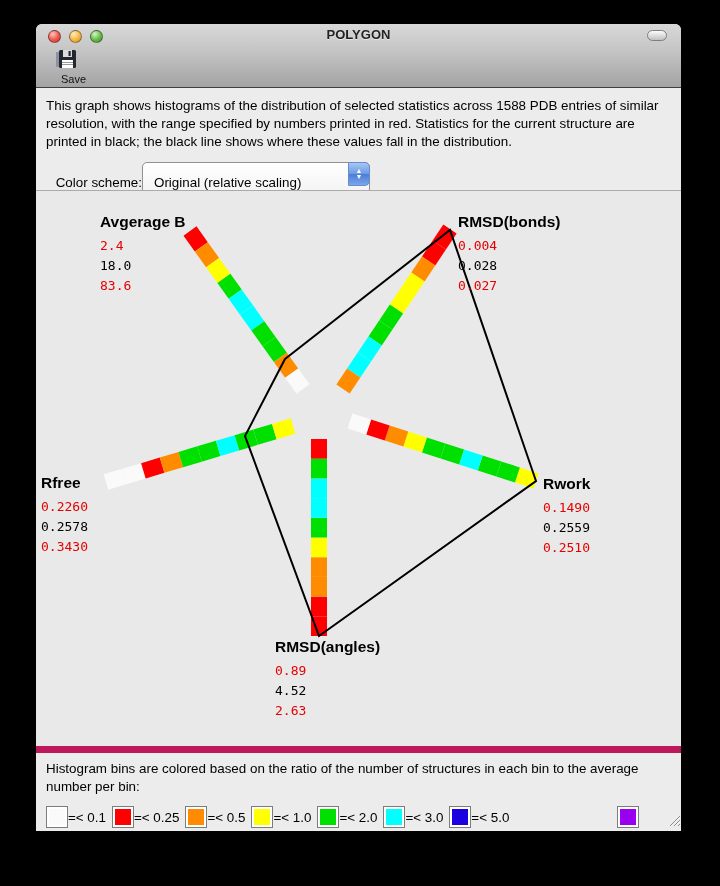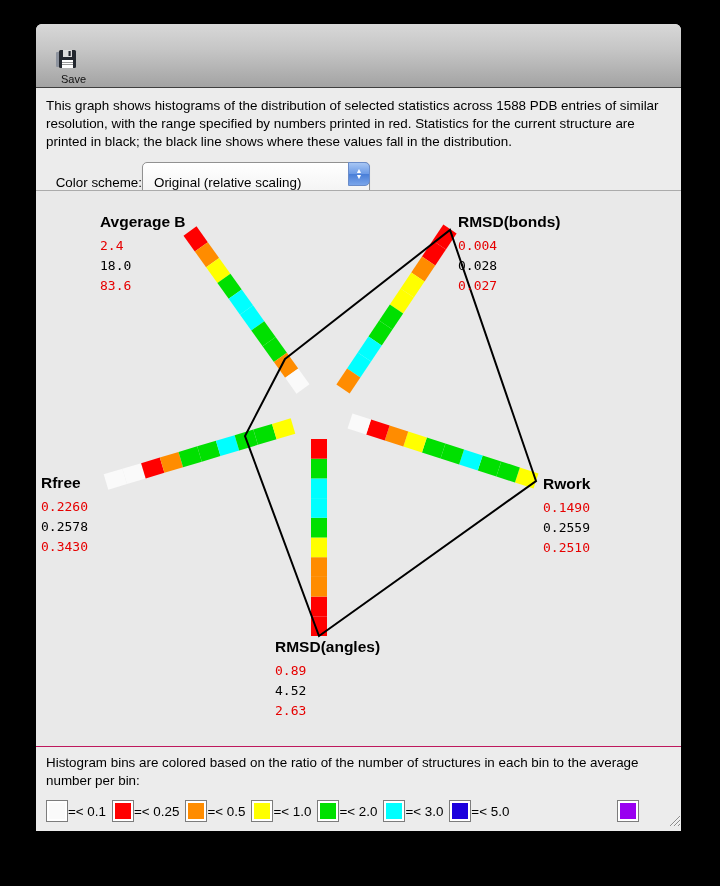--- a/index.html
+++ b/index.html
@@ -44,37 +44,46 @@
   .plot { position:relative; height:556px; background:#e9e9e9; border-top:1px solid #ababab; }
   .plot svg { position:absolute; left:0; top:0; }
   .axis-block { position:absolute; }
   .axis-title { font-family:Liberation Sans, sans-serif; font-weight:bold; font-size:15.5px;
                 color:#000; margin-bottom:5px; white-space:nowrap; }
   .axis-val { font-family:"DejaVu Sans Mono","Liberation Mono",monospace; font-size:13px;
               line-height:20px; white-space:nowrap; }
   .val-red { color:#e60000; } .val-black { color:#000; }
 
   
-  .footer { position:relative; height:85px; background:#ececec; border-top:1px solid #be185d;
+  .footer { position:relative; height:85px; background:#ececec; border-top:7px solid #be185d;
             padding:7px 10px 0 10px; }
   .footer .ftext { font-size:13.4px; line-height:18px; color:#000; width:622px; }
   .legend { position:absolute; left:10px; top:53px; right:0; display:flex; align-items:center; gap:2px; }
   .legend-item { display:flex; align-items:center; }
   .legend-item:last-child { margin-left:auto; margin-right:42px; }
   .swatch { width:22px; height:22px; border:1px solid #7c7c7c; background:#fff; padding:2px; }
   .swatch .fill { width:100%; height:100%; }
   .legend-label { font-size:13.4px; color:#000; margin-right:4px; white-space:nowrap; }
   .grip { position:absolute; right:1px; bottom:1px; }
 </style>
 </head>
 <body>
 
 <div class="window">
 
   <div class="chrome">
+    <div class="titlebar">
+      <div class="traffic">
+        <div class="tl red"></div>
+        <div class="tl yellow"></div>
+        <div class="tl green"></div>
+      </div>
+      <div class="title">POLYGON</div>
+      <div class="lozenge"></div>
+    </div>
     <div class="savebtn">
       <span>
         <svg width="24" height="24" viewBox="0 0 24 24">
           <rect x="2" y="4" width="7" height="15" rx="1" fill="#8d939e"></rect>
           <rect x="5" y="2" width="17" height="18" rx="1.5" fill="#23272e"></rect>
           <rect x="9" y="2" width="9" height="7" fill="#dcdcdc"></rect>
           <rect x="14.5" y="3" width="2.2" height="5" fill="#23272e"></rect>
           <rect x="8" y="12" width="11" height="8" fill="#ffffff"></rect>
           <rect x="8" y="14" width="11" height="1" fill="#9a9a9a"></rect>
           <rect x="8" y="16" width="11" height="1" fill="#9a9a9a"></rect>

